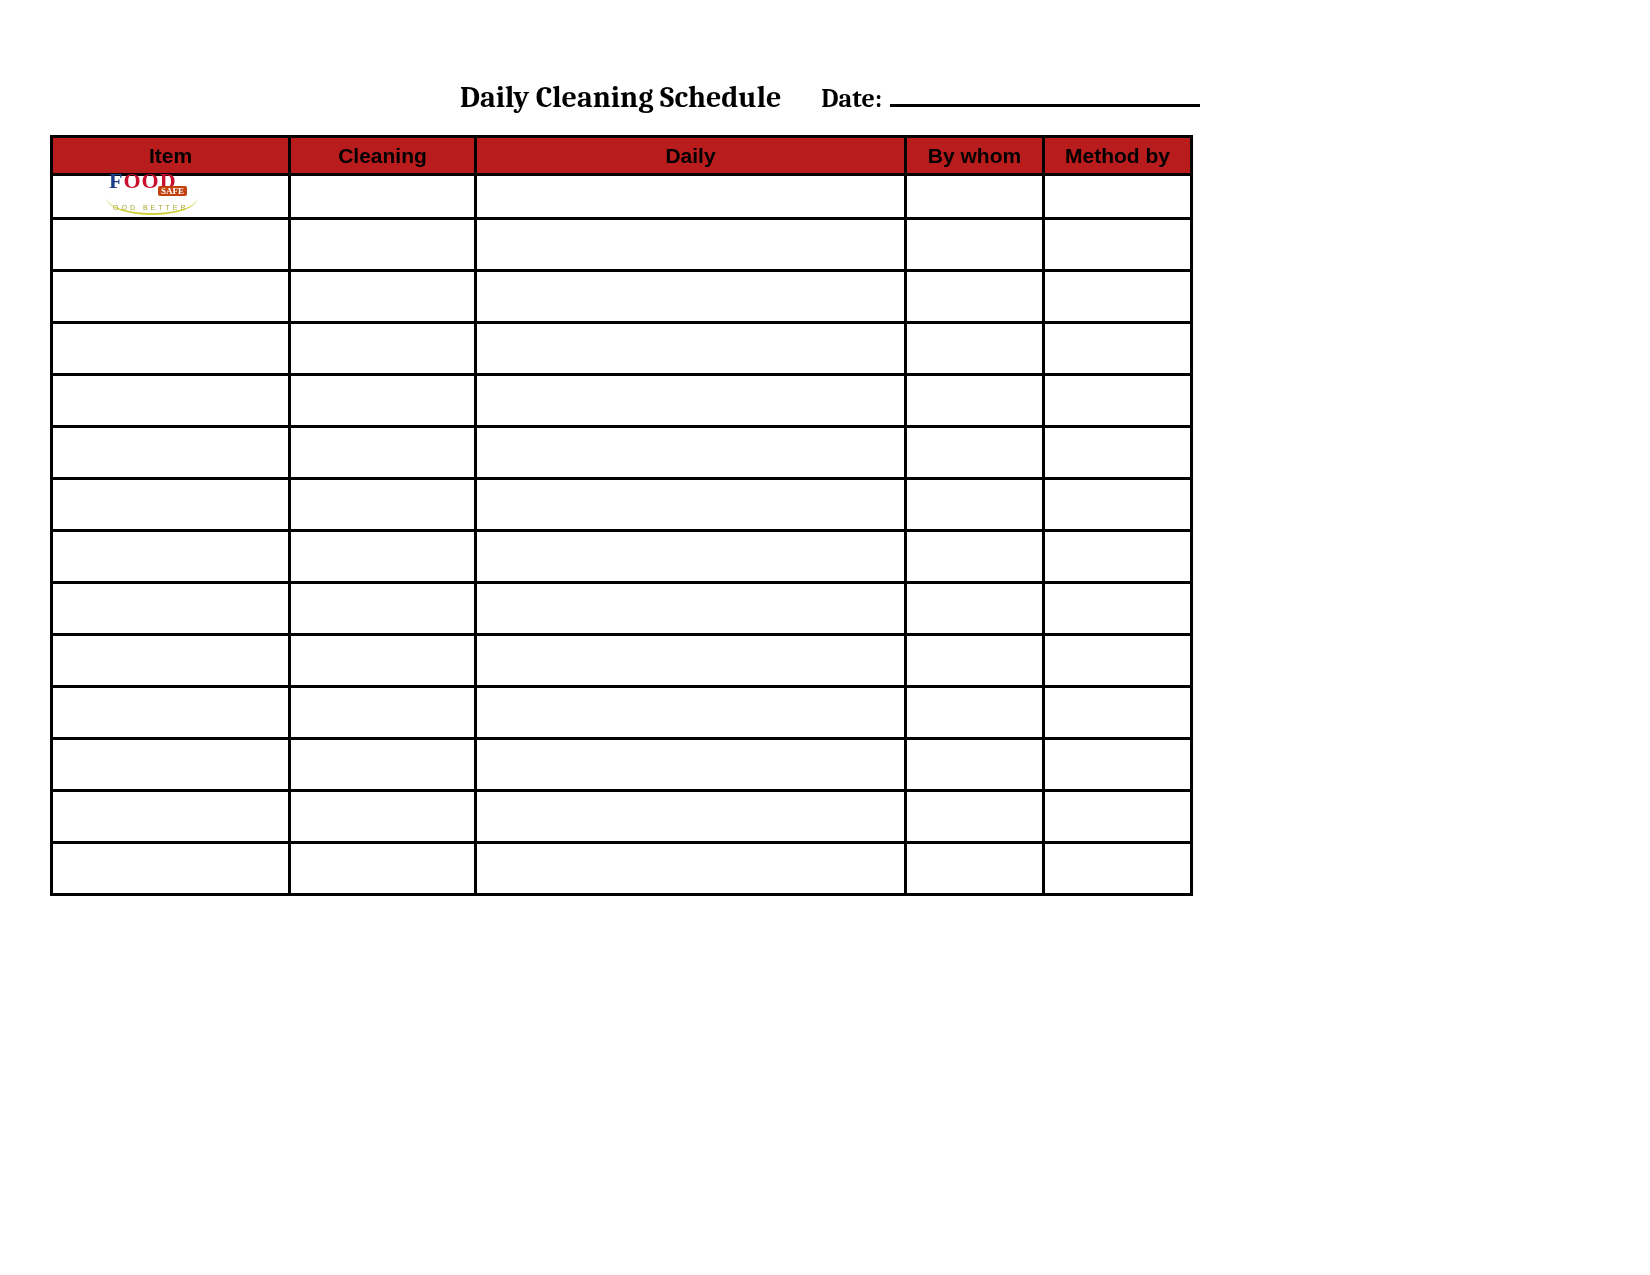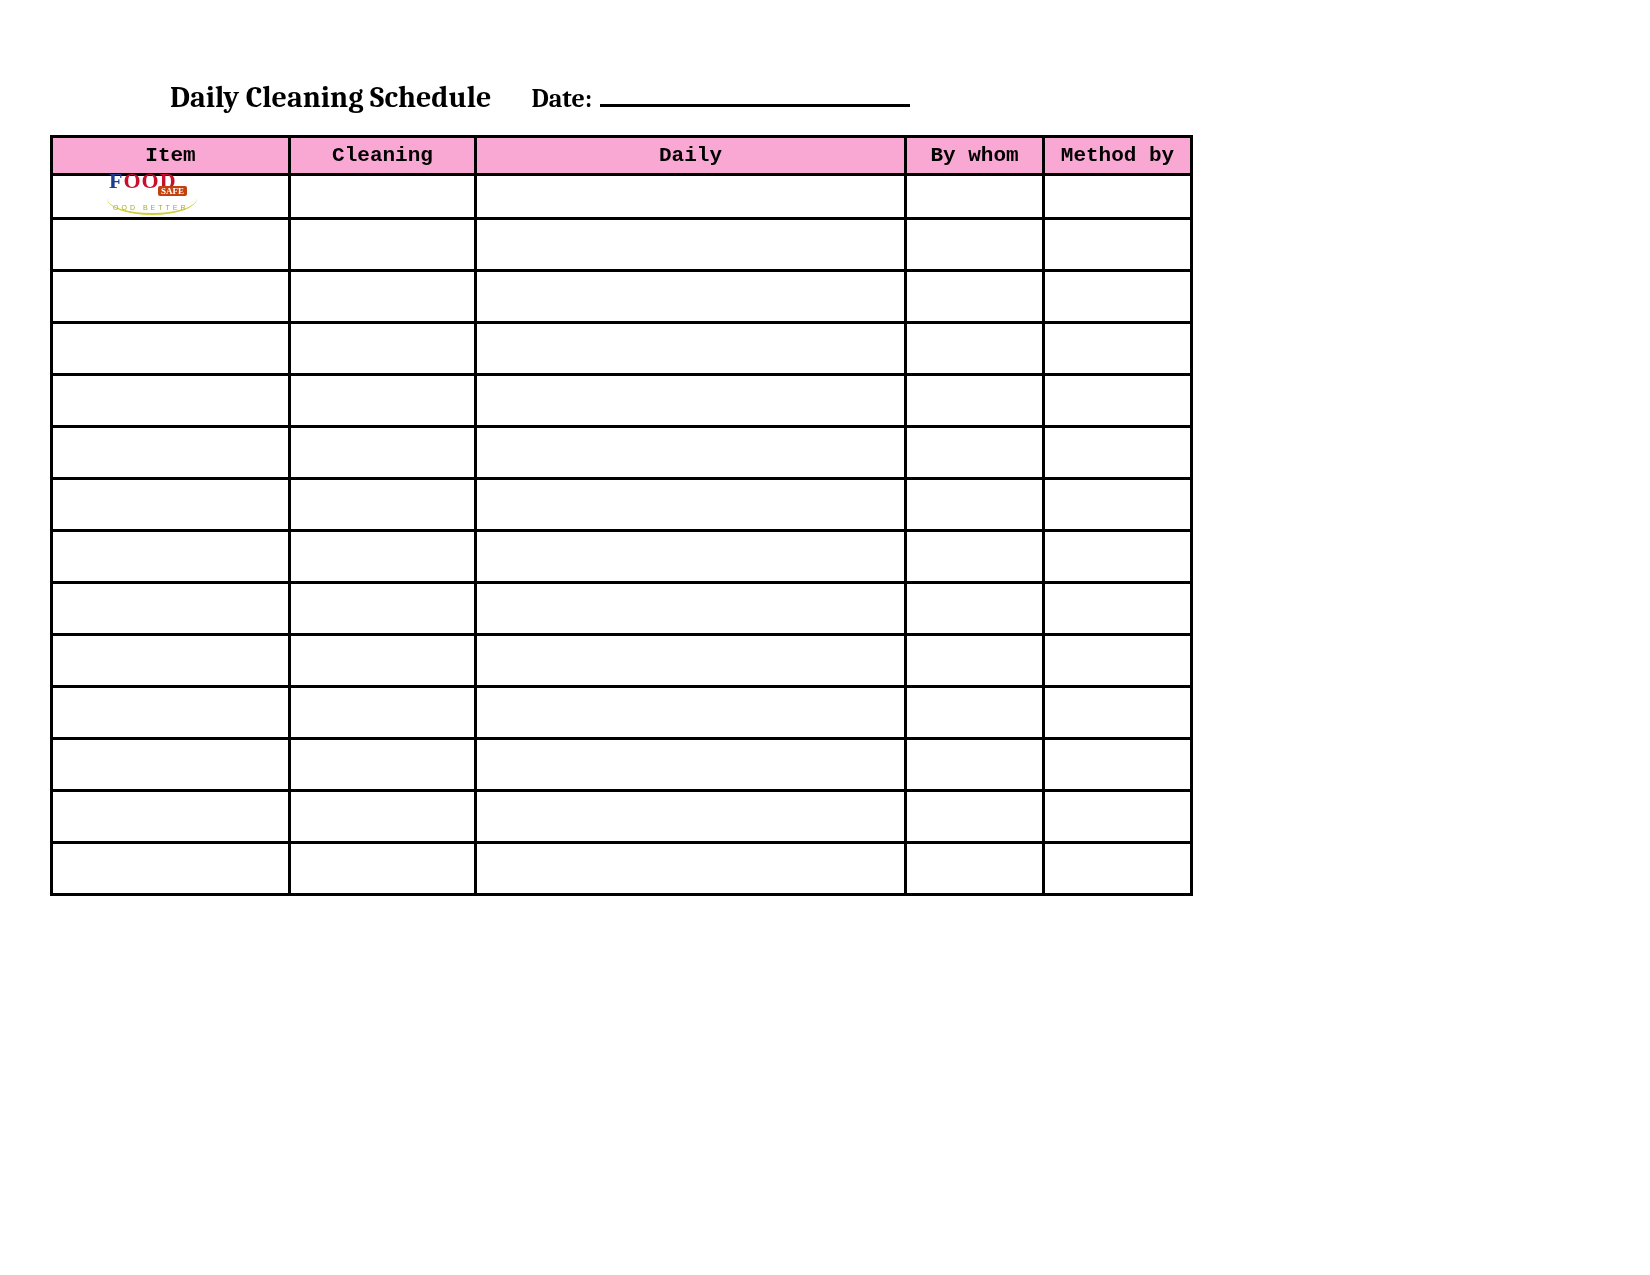--- a/index.html
+++ b/index.html
@@ -8,21 +8,21 @@
       width: 1650px;
       height: 1275px;
       font-family: Georgia, 'Times New Roman', serif;
       color: #000;
     }
     .page {
       padding: 80px 50px 50px 50px;
     }
     .header-row {
       display: flex;
-      justify-content: flex-start;
+      justify-content: center;
       align-items: baseline;
       padding: 0 110px 20px 120px;
     }
     .title {
       font-size: 30px;
       font-weight: bold;
       font-family: Cambria, Georgia, serif;
     }
     .date-wrap {
       font-size: 26px;
@@ -42,22 +42,22 @@
     table {
       border-collapse: collapse;
       width: 1140px;
       margin-left: 0;
       table-layout: fixed;
     }
     th, td {
       border: 3px solid #000;
     }
     th {
-      background: #f9a8d4;
-      font-family: Liberation Mono, monospace;
+      background: #b91c1c;
+      font-family: Liberation Sans, sans-serif;
       font-weight: bold;
       font-size: 21px;
       height: 38px;
       text-align: center;
       vertical-align: middle;
     }
     td {
       height: 52px;
       background: #ffffff;
     }

